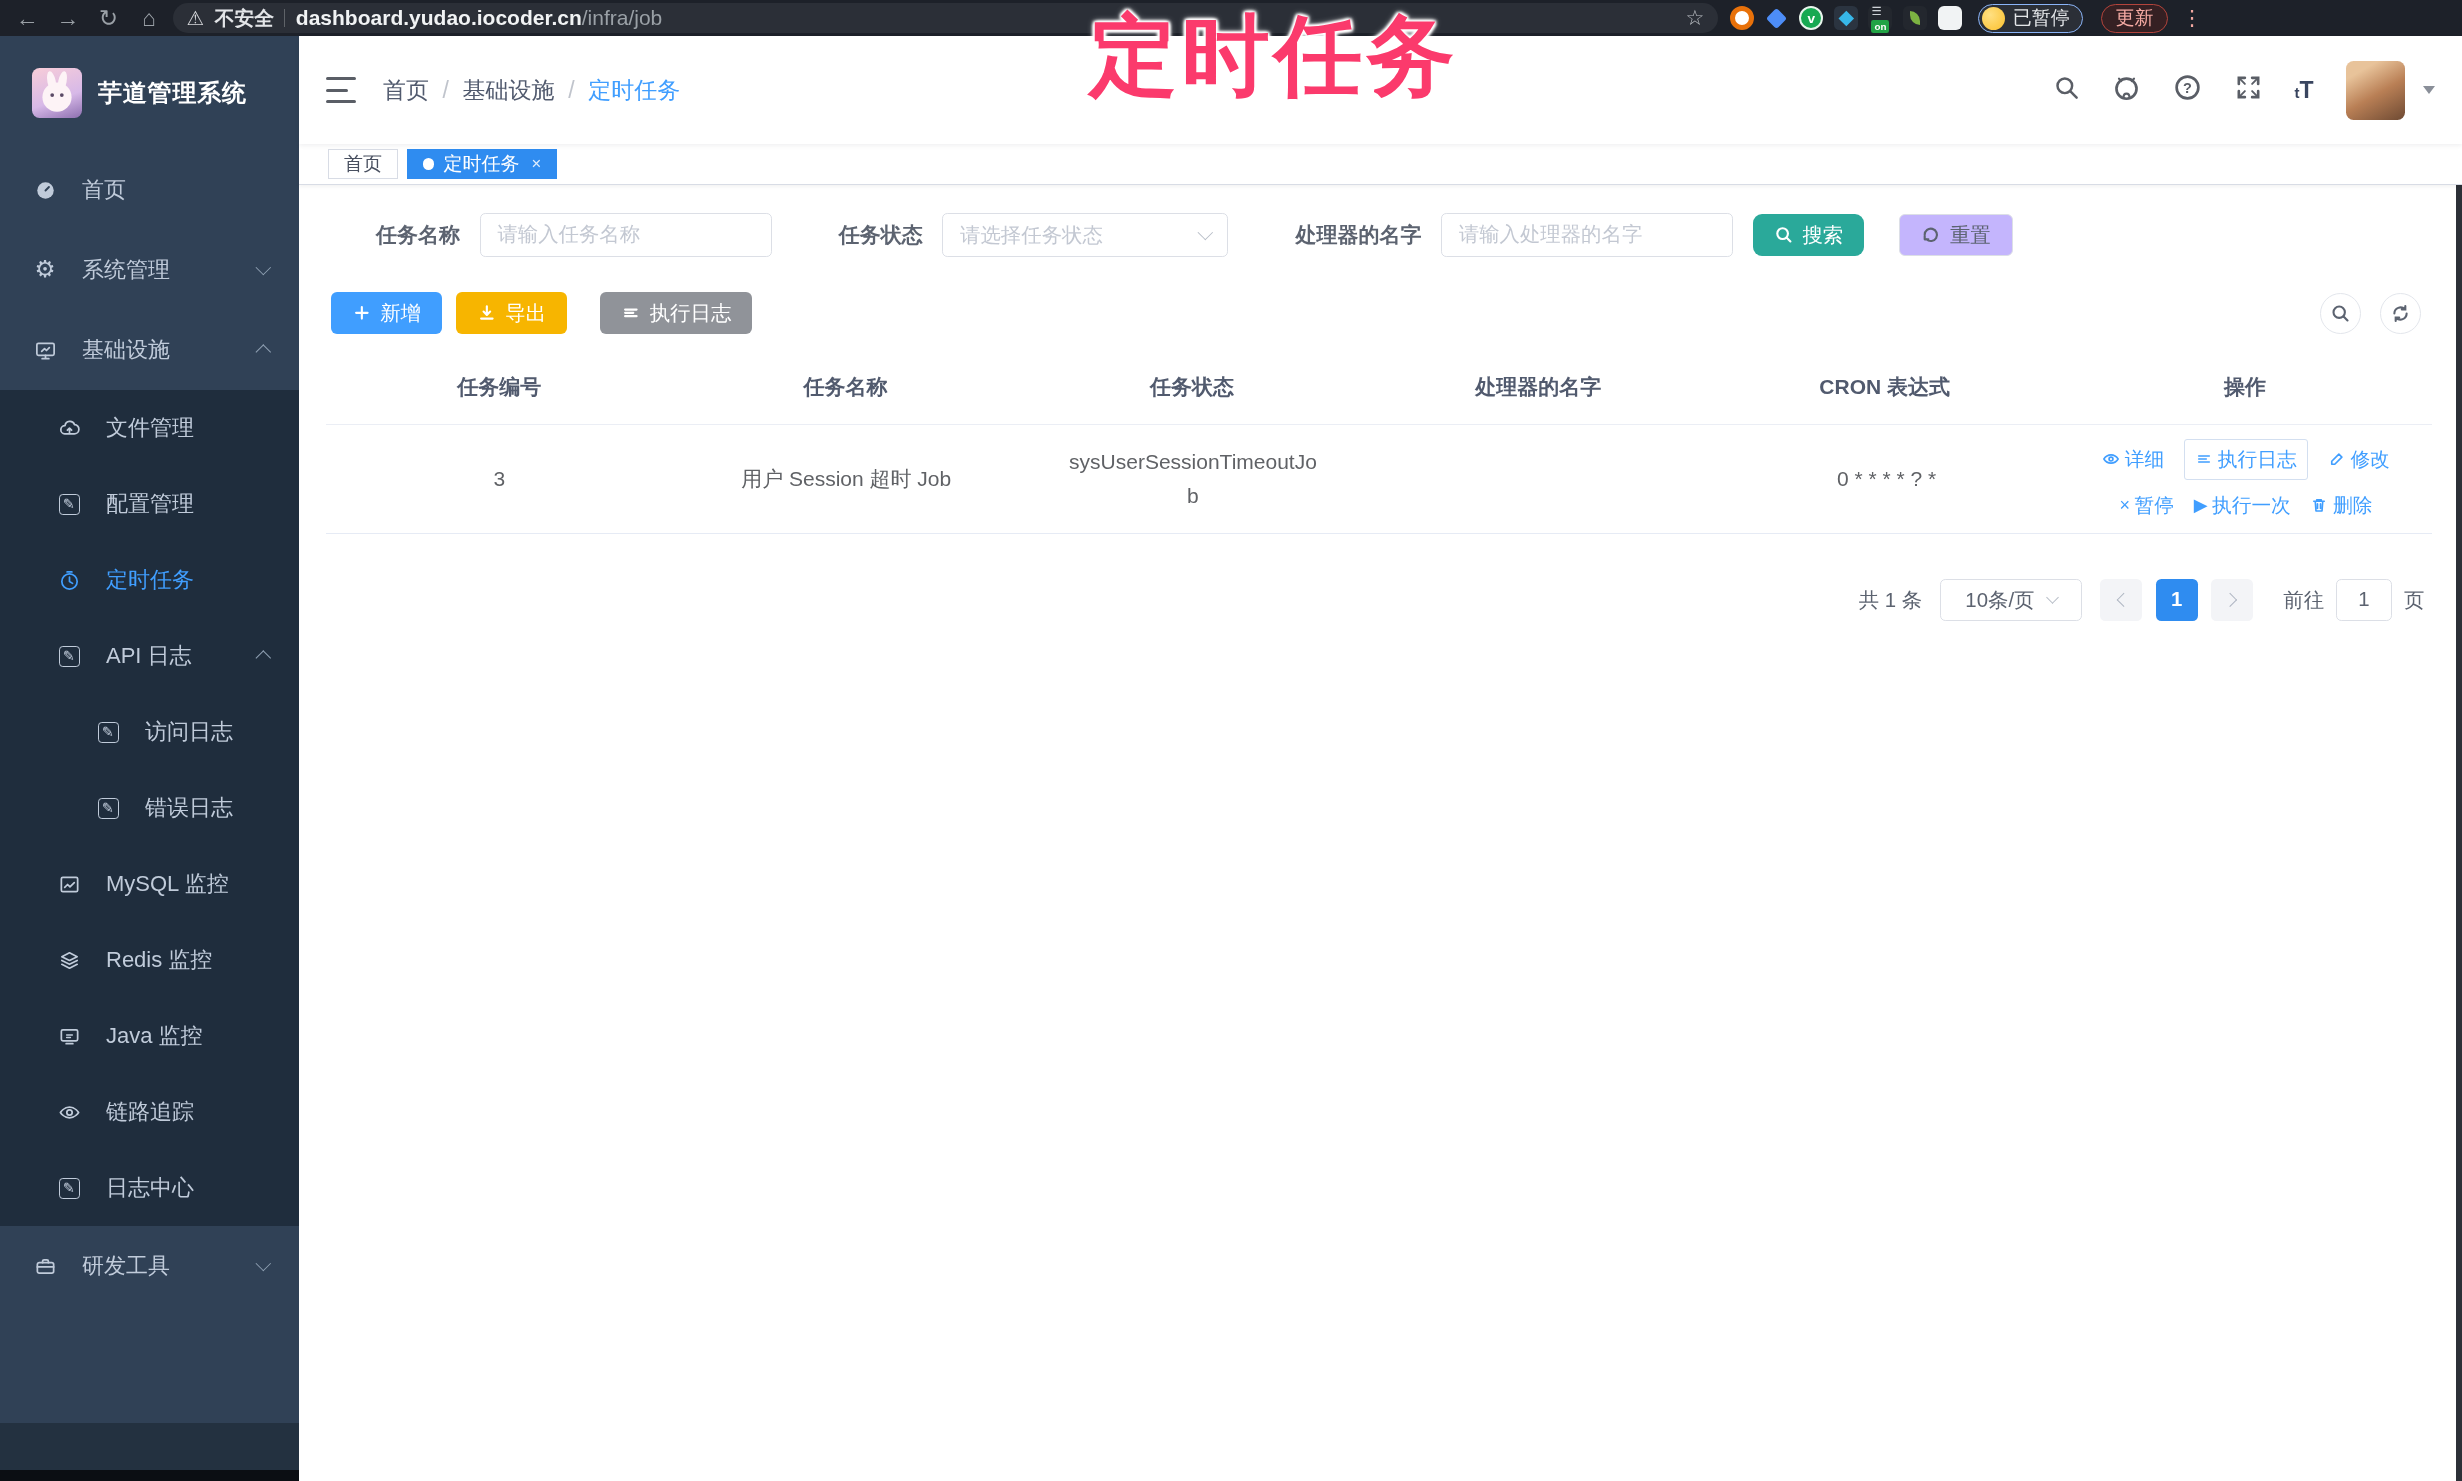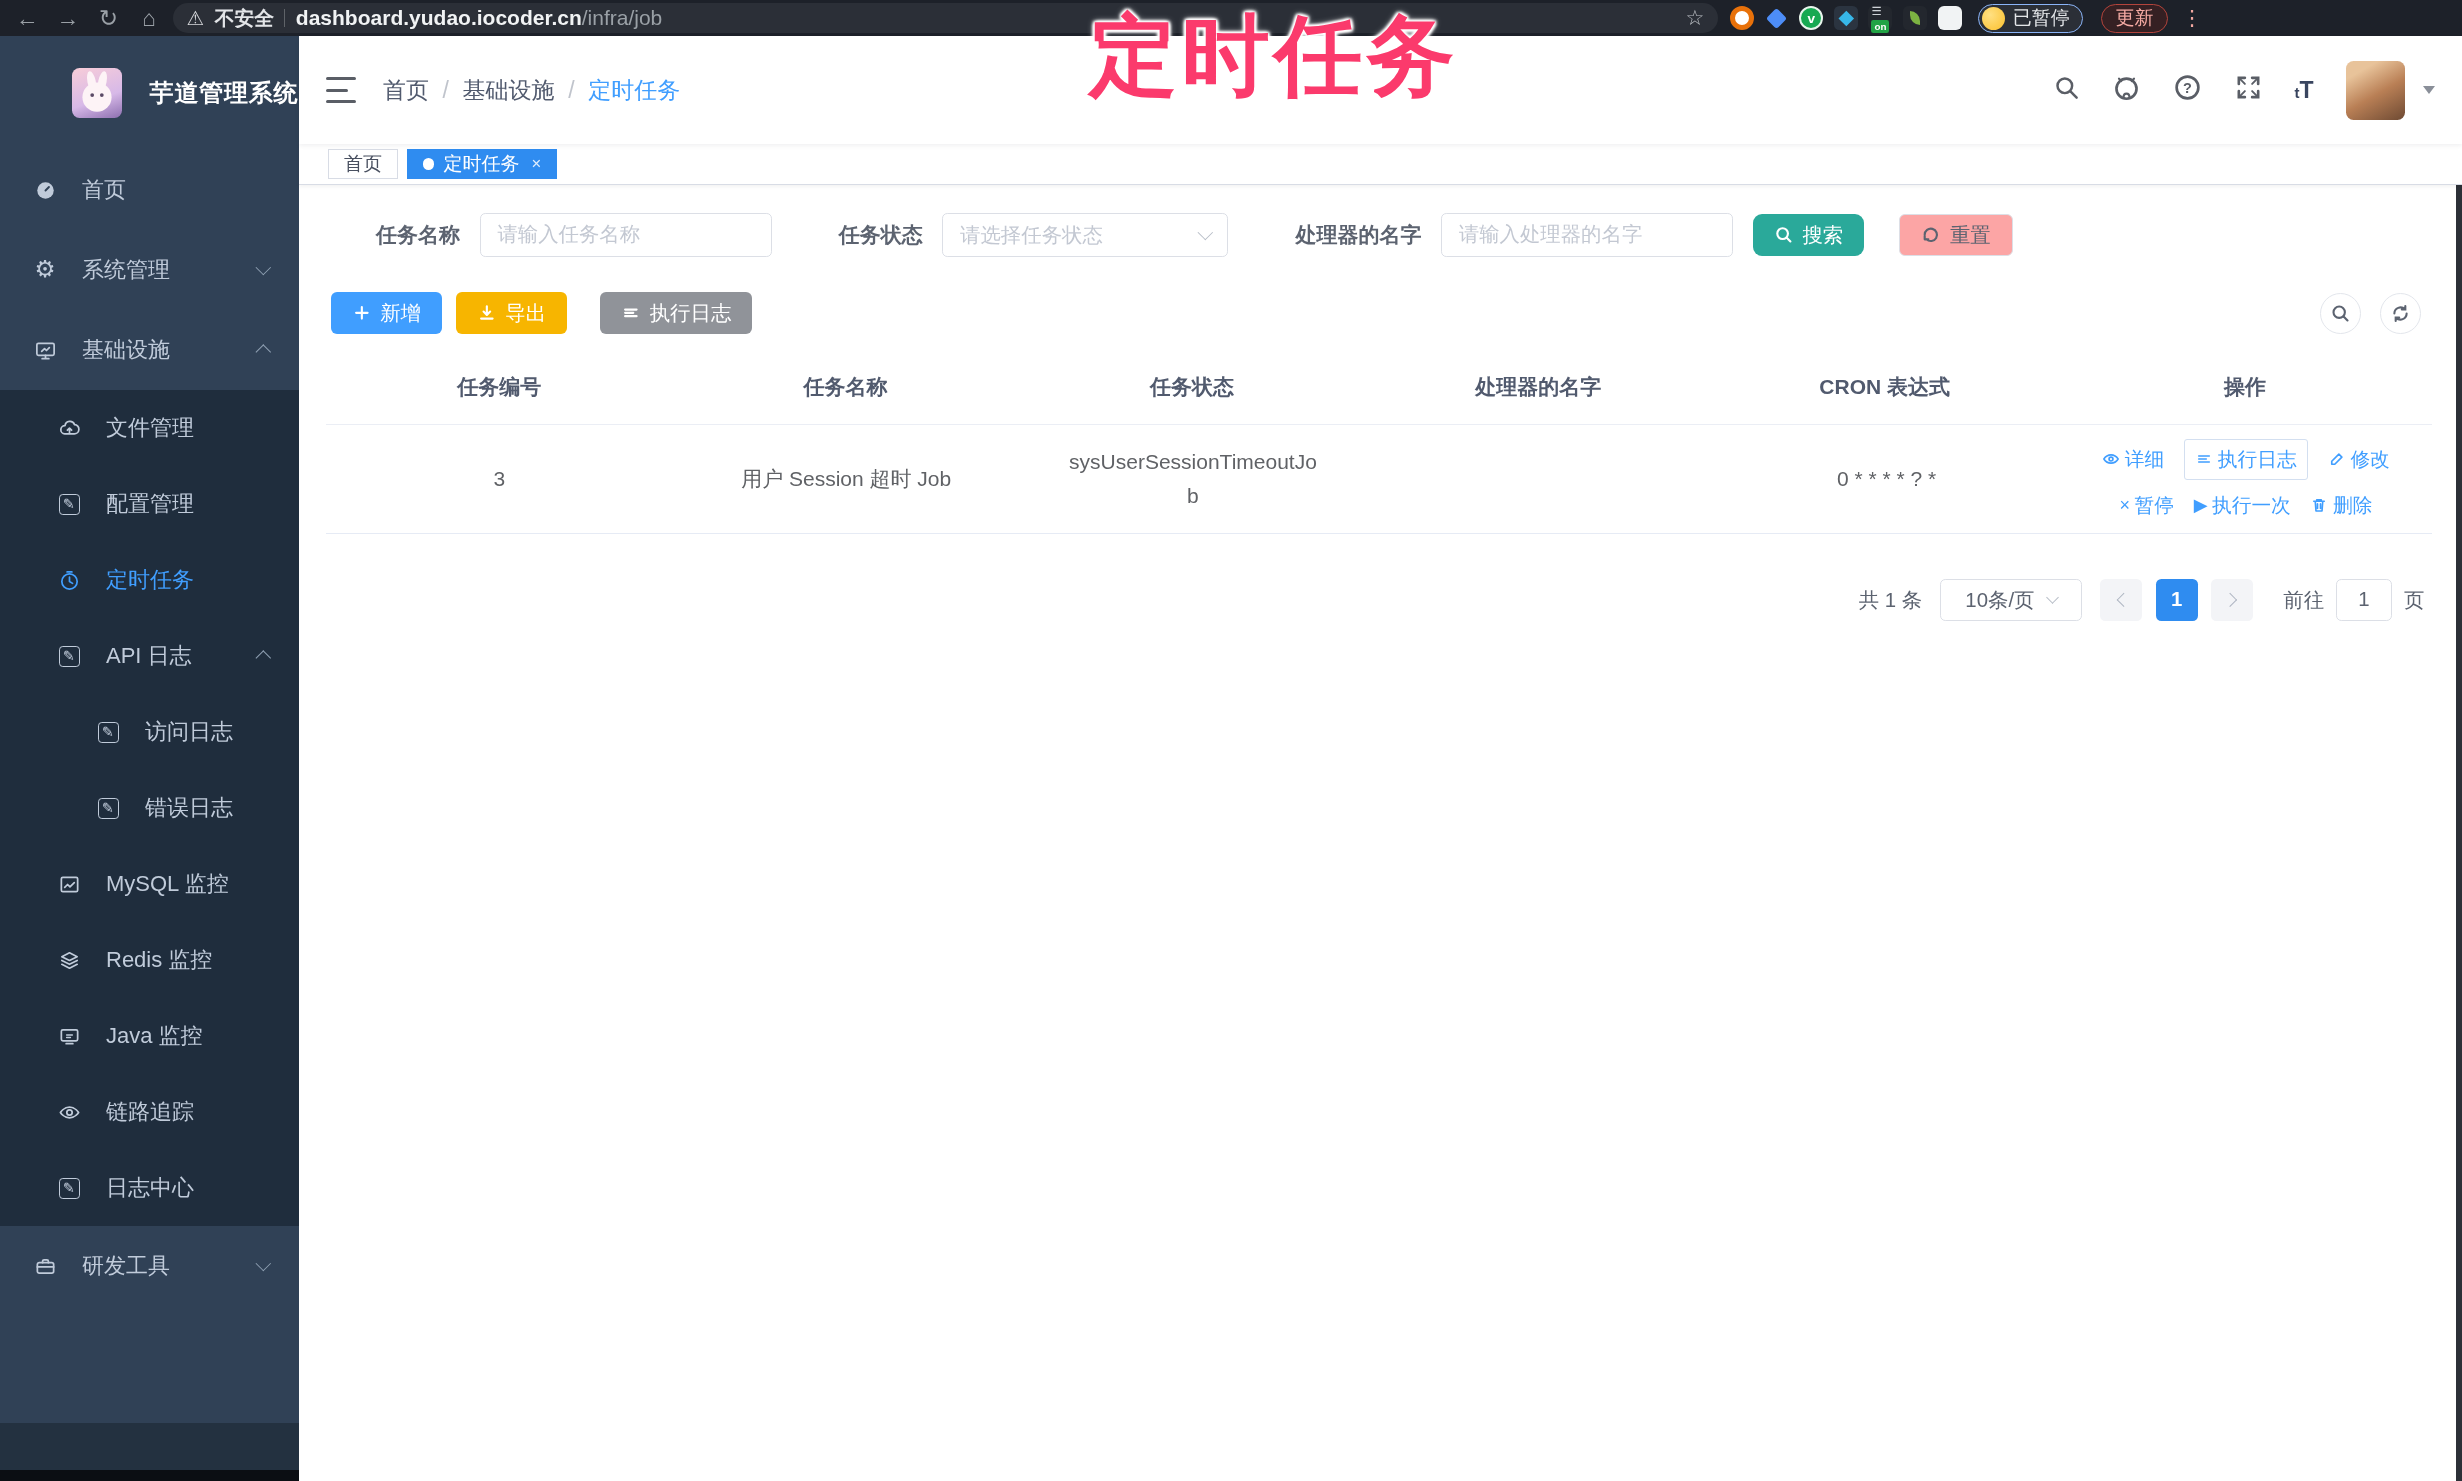--- a/index.html
+++ b/index.html
@@ -34,21 +34,21 @@
   .ext-leaf i{ display:block; width:10.6px; height:13.6px; background:#7cb342; border-radius:0 10.6px 0 10.6px;}
   .ext-puzzle { background:#f1f3f4; border-radius:6px;}
   .profile-pill { margin-left:9px; height:29px; border:1.5px solid #8ab4f8; border-radius:15px; background:#2b2f37; display:flex; align-items:center; gap:7.6px; padding:0 12px 0 3px; flex:0 0 auto;}
   .profile-pill .face { width:23px; height:23px; border-radius:50%; background:radial-gradient(circle at 35% 35%, #ffe082, #fbc02d); }
   .profile-pill span { color:#e3e5e8; font-size:19px; }
   .update-pill { margin-left:10.6px; height:29px; border:1.5px solid #b3443c; border-radius:15px; background:#352023; color:#f4a9a2; font-size:19px; display:flex; align-items:center; padding:0 13.6px; flex:0 0 auto;}
   .dots { color:#f4a9a2; font-size:21px; margin-left:6px; }
   
   .shell { display:flex; height:1445px; }
   .sidebar { width:299px; background:#304156; flex:0 0 auto; color:#c0cbda; position:relative; }
-  .logo-row { height:114px; display:flex; align-items:center; gap:28px; padding-left:71px;justify-content:center; }
+  .logo-row { height:114px; display:flex; align-items:center; gap:16px; padding-left:32px; }
   .logo-img { width:50px; height:50px; border-radius:7.6px; background:linear-gradient(160deg,#f8cdd8,#d7b9e8 60%,#8d6fb0); display:flex; align-items:center; justify-content:center; overflow:hidden;}
   .logo-title { color:#fff; font-weight:bold; font-size:24px; letter-spacing:0.8px;}
   .menu { }
   .m-item { height:80px; display:flex; align-items:center; gap:24px; padding:0 30px 0 32px; font-size:22px; cursor:pointer; }
   .m-item .lbl { flex:1; }
   .sub { background:#1f2d3d; }
   .sub .m-item { height:76px; padding-left:56px; }
   .sub .m-item.lv3 { padding-left:95px; }
   .m-item.active { color:#409eff; }
   .ico { width:26px; flex:0 0 auto; text-align:center; color:inherit; display:flex; align-items:center; justify-content:center;}
@@ -86,21 +86,21 @@
   .filters { display:flex; align-items:center; padding-left:50px; height:45px; }
   .f-label { font-weight:bold; color:#5c6370; font-size:21px; margin-right:19.7px; white-space:nowrap;}
   .f-input { width:292px; height:44px; border:0.8px solid #dcdfe6; border-radius:5.3px; padding:0 16.7px; font-size:20.4px; color:#606266; font-family:inherit; background:#fff;}
   .f-input::placeholder { color:#c3c8d2; }
   .f-select { width:286px; height:44px; border:0.8px solid #dcdfe6; border-radius:5.3px; padding:0 16.7px; display:flex; align-items:center; color:#c3c8d2; font-size:20.4px; background:#fff;}
   .f-select .chev { border-color:#b6bcc6; margin-left:auto;}
   .gap1{ margin-right:67px; }
   .btn { height:42px; border-radius:6px; border:none; display:inline-flex; align-items:center; justify-content:center; gap:9px; font-size:20.4px; font-family:inherit; padding:0 21px; cursor:pointer; }
   .btn svg { stroke:#fff; fill:none; stroke-width:2.6; stroke-linecap:round; stroke-linejoin:round;}
   .btn-search { background:#2aa99a; color:#fff; margin-left:19.7px;border-radius:9px;}
-  .btn-reset { background:#fca5a5; color:#5c6370; border:0.8px solid #dcdfe6; margin-left:35px;}
+  .btn-reset { background:#c4b5fd; color:#5c6370; border:0.8px solid #dcdfe6; margin-left:35px;}
   .btn-reset svg { stroke:#5c6370; }
   .toolbar { display:flex; align-items:center; margin-top:35px; padding-left:4.5px; }
   .btn-add { background:#409eff; color:#fff; }
   .btn-export { background:#f7b500; color:#fff; margin-left:13.6px;}
   .btn-exlog { background:#909399; color:#fff; margin-left:33px;}
   .tool-right { margin-left:auto; display:flex; gap:19.7px; margin-right:10.6px;}
   .circ { width:41px; height:41px; border-radius:50%; border:0.8px solid #e3e6ec; background:#fff; display:flex; align-items:center; justify-content:center;}
   .circ svg { stroke:#5c6370; fill:none; stroke-width:2.4; stroke-linecap:round;}
   
   .tbl { margin-top:16.7px; }

